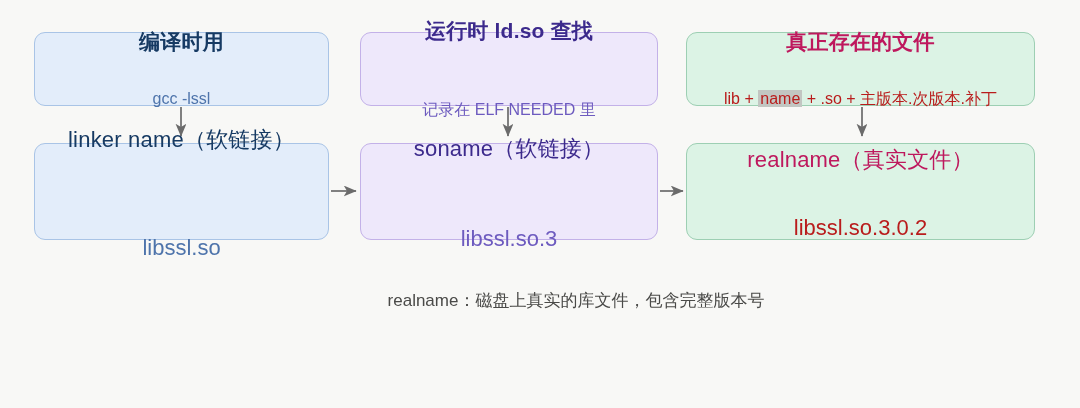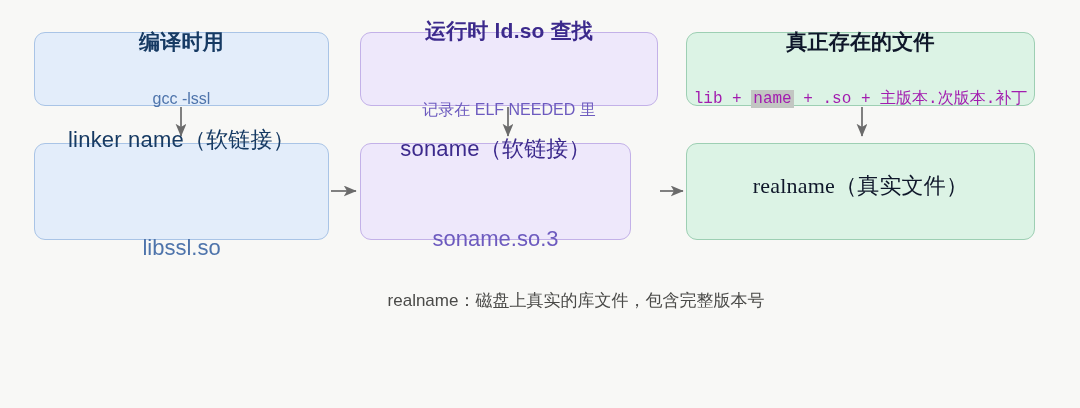--- a/index.html
+++ b/index.html
@@ -46,35 +46,35 @@
   .theme-blue .title { color: #163a63; }
   .theme-blue .sub   { color: #4e74ab; }
 
   
   .theme-purple        { background: #eee8fb; border-color: #c3b1e8; gap: 22px; }
   .theme-purple .title { color: #3c2a8c; }
   .theme-purple .sub   { color: #6d5bbf; }
 
   
   .theme-green        { background: #dcf3e5; border-color: #9dcfb3; }
-  .theme-green .title { color: #0f172a; font-family: Liberation Serif, serif; }
-  .theme-green .sub   { color: #a21caf; font-family: Liberation Mono, monospace; }
+  .theme-green .title { color: #be185d; }
+  .theme-green .sub   { color: #b91c1c; }
 
   
   .row1 { top: 32px; height: 74px; }
   .r1c1 { left: 34px;  width: 295px; }
   .r1c2 { left: 360px; width: 298px; }
   .r1c3 { left: 686px; width: 349px; }
   .row1 .title { font-size: 21px; line-height: 26px; margin-bottom: 2px; }
   .row1 .sub   { font-size: 16px; line-height: 20px; }
 
   
   .row2 { top: 143px; height: 97px; }
   .r2c1 { left: 34px;  width: 295px; gap: 40px; }
-  .r2c2 { left: 360px; width: 271px; }
+  .r2c2 { left: 360px; width: 298px; }
   .r2c3 { left: 686px; width: 349px; text-align: right; }
   .row2 .title { font-size: 22px; line-height: 28px; font-weight: normal; margin-bottom: 12px; }
   .row2 .sub   { font-size: 22px; line-height: 20px; }
 
   
   .hl {
     background: #c2c6c2;
     padding: 0 2px;
   }
 
@@ -152,22 +152,23 @@
     </div>
   </div>
 
   <div class="box row2 r2c1 theme-blue">
     <div class="title">linker name（软链接）</div>
     <div class="sub">libssl.so</div>
   </div>
 
   <div class="box row2 r2c2 theme-purple">
     <div class="title">soname（软链接）</div>
-    <div class="sub">soname.so.3</div>
+    <div class="sub">libssl.so.3</div>
   </div>
 
   <div class="box row2 r2c3 theme-green">
     <div class="title">realname（真实文件）</div>
+    <div class="sub">libssl.so.3.0.2</div>
   </div>
 
   <div class="caption cap1">realname：磁盘上真实的库文件，包含完整版本号</div>
 
 </div>
 
 </body></html>

